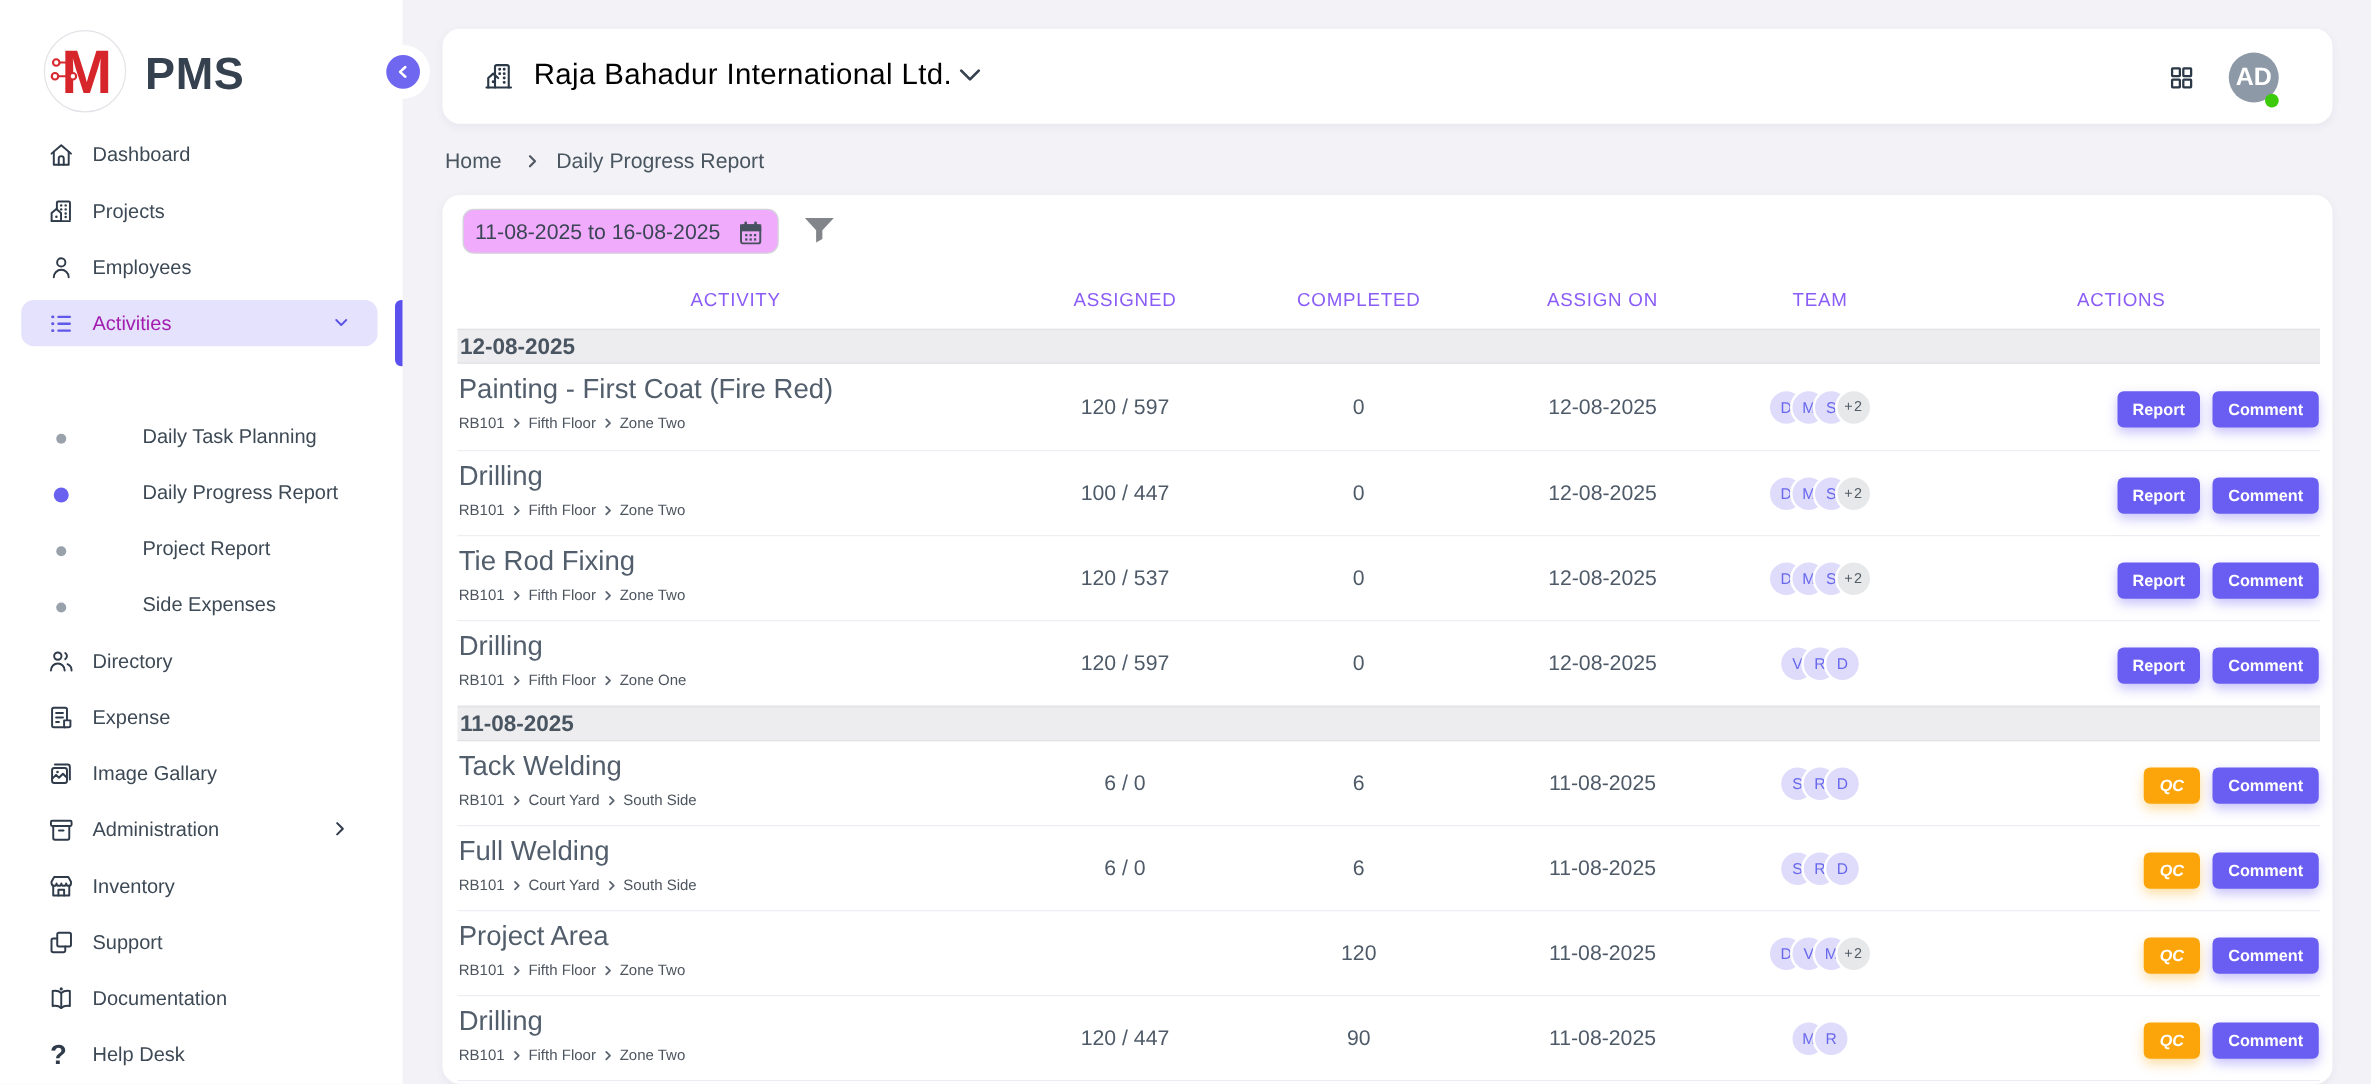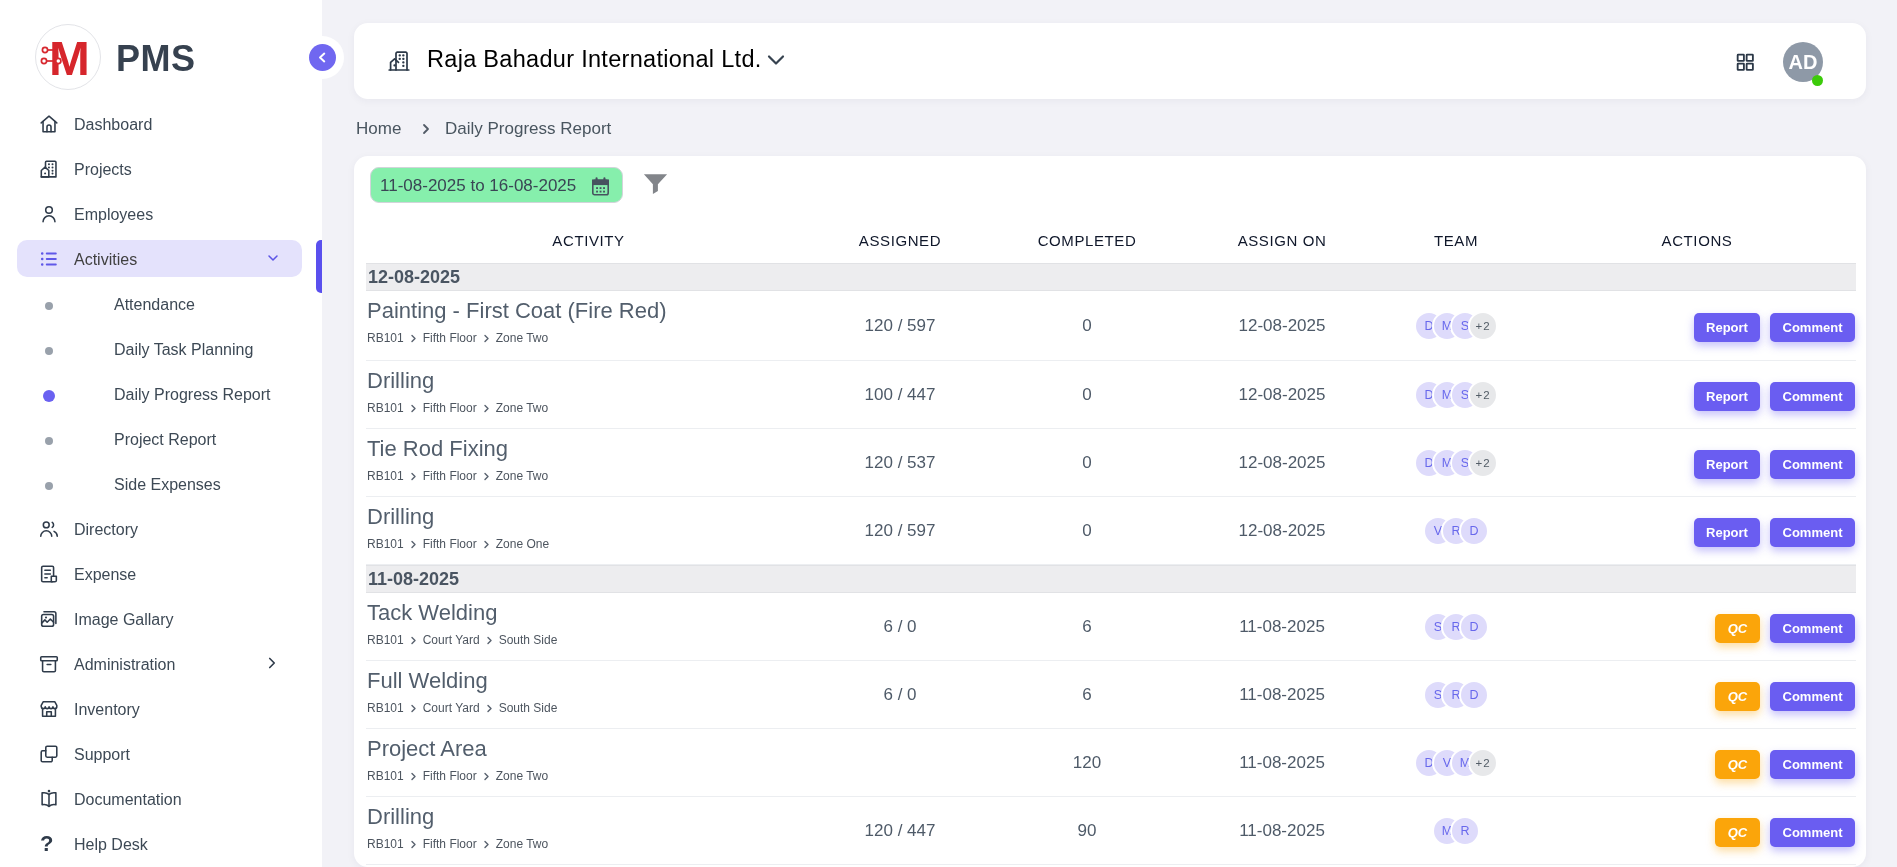--- a/index.html
+++ b/index.html
@@ -27,26 +27,26 @@
 #cotitle { position:absolute; left:427px; top:46px; font-size:23.5px; font-weight:400; color:#000000; letter-spacing:0.3px; }
 #avatar { position:absolute; left:1783px; top:42px; width:40px; height:40px; border-radius:50%; background:#8e99a7; color:#fff; font-size:20px; font-weight:600; display:flex; align-items:center; justify-content:center; }
 #avdot { position:absolute; left:1812px; top:75px; width:11px; height:11px; border-radius:50%; background:#3ccb0a; }
 
 
 #bc1 { position:absolute; left:356px; top:119px; font-size:17px; font-weight:400; color:#49555f; }
 #bc2 { position:absolute; left:445px; top:119px; font-size:17px; font-weight:400; color:#49555f; }
 
 
 #card { position:absolute; left:354px; top:156px; width:1512px; height:711px; background:#fff; border-radius:14px; box-shadow:0 2px 8px rgba(40,40,80,0.05); }
-#dateinput { position:absolute; left:370px; top:167px; width:253px; height:36px; border:1px solid #d2d4da; border-radius:9px; background:#86efac; }
+#dateinput { position:absolute; left:370px; top:167px; width:253px; height:36px; border:1px solid #d2d4da; border-radius:9px; background:#f0abfc; }
 #dateinput span { position:absolute; left:9px; top:8px; font-size:17px; color:#3a4554; }
 
 
 #tbl { position:absolute; left:366px; top:156px; width:1490px; }
-.hcell { position:absolute; top:76px; height:20px; font-size:15px; font-weight:400; color:#0f172a; letter-spacing:0.6px; text-align:center; }
+.hcell { position:absolute; top:76px; height:20px; font-size:15px; font-weight:400; color:#8b5cf6; letter-spacing:0.6px; text-align:center; }
 .gbar { position:absolute; left:0; width:1490px; height:28px; background:#ededef; border-top:1px solid #e1e2e5; border-bottom:1px solid #e1e2e5; }
 .gbar span { position:absolute; left:2px; top:3px; font-size:18px; font-weight:700; color:#4a5562; }
 .row { position:absolute; left:0; width:1490px; border-bottom:1px solid #eceef1; }
 .title { position:absolute; left:1px; top:7px; font-size:22px; color:#525e6c; }
 .bcrow { position:absolute; left:1px; top:40px; font-size:12px; color:#4d555f; display:flex; align-items:center; gap:5px; }
 .cell { position:absolute; top:0; height:100%; display:flex; align-items:center; justify-content:center; font-size:17px; color:#4e5a68; }
 .c-asg { left:445px; width:178px; }
 .c-cmp { left:623px; width:196px; }
 .c-aso { left:819px; width:194px; }
 .c-team { left:1013px; width:154px; }
@@ -374,29 +374,25 @@
         <circle cx="12" cy="7.6" r="3.6"></circle>
         <path d="M5.5 20.5 a6.5 6.5 0 0 1 13 0"></path>
       </svg>
     <div class="lb">Employees</div>
   </div>
   <div class="mi" style="top:236px;">
     <svg class="ic" viewBox="0 0 24 24" fill="none" stroke="#6058e8" stroke-width="2" stroke-linecap="round" stroke-linejoin="round">
         <path d="M9.5 6 h10 M9.5 12 h10 M9.5 18 h10"></path>
         <path d="M4.5 6 h.2 M4.5 12 h.2 M4.5 18 h.2" stroke-width="2.6"></path>
       </svg>
-    <div class="lb" style="color:#404040;">Activities</div>
+    <div class="lb" style="color:#a21caf;">Activities</div>
     <svg class="chev-r" width="16" height="16" viewBox="0 0 24 24" fill="none" stroke="#5c55e6" stroke-width="2.3" stroke-linecap="round" stroke-linejoin="round" style="top:14px;left:265px;">
         <path d="M6 9 l6 6 6-6"></path>
       </svg>
   </div>
-  <div class="mi sub" style="top:281px;">
-      <div class="bullet"></div>
-      <div class="lb">Attendance</div>
-    </div>
   <div class="mi sub" style="top:326px;">
       <div class="bullet"></div>
       <div class="lb">Daily Task Planning</div>
     </div>
   <div class="mi sub" style="top:371px;">
       <div class="bullet act"></div>
       <div class="lb">Daily Progress Report</div>
     </div>
   <div class="mi sub" style="top:416px;">
       <div class="bullet"></div>

